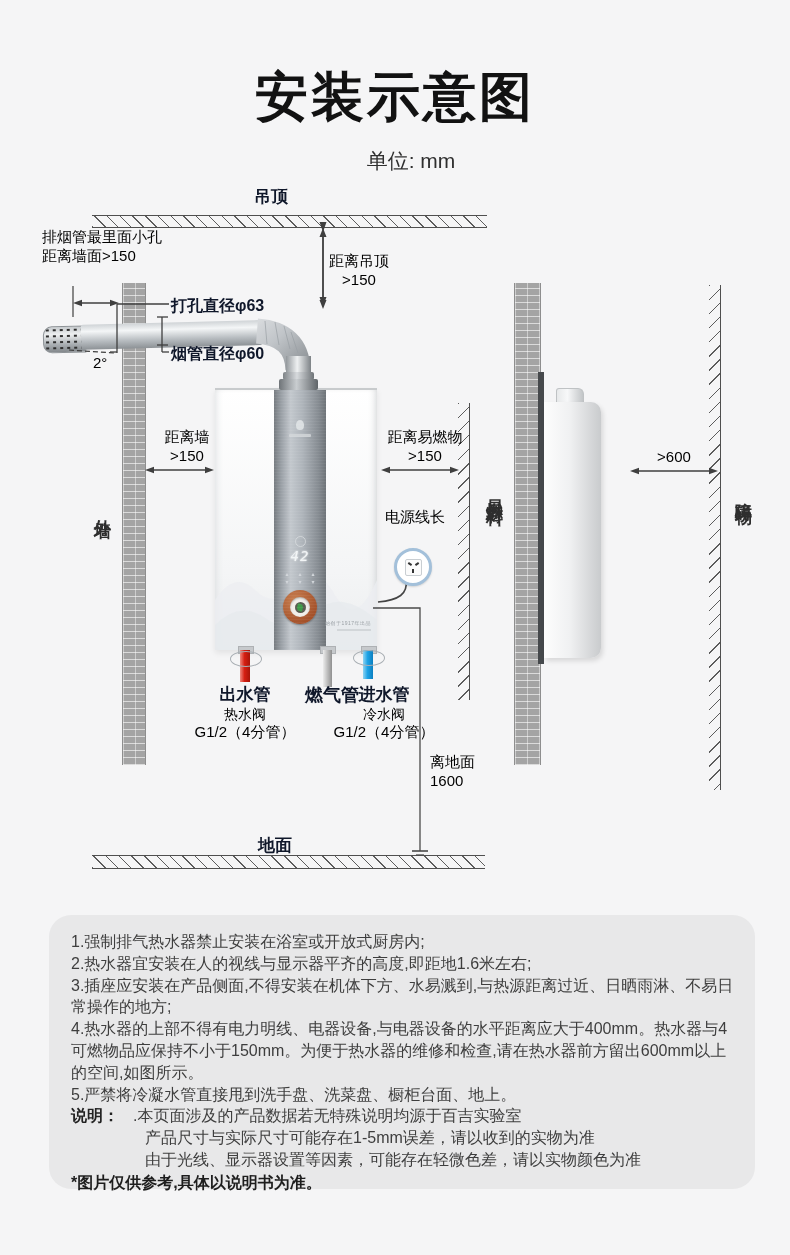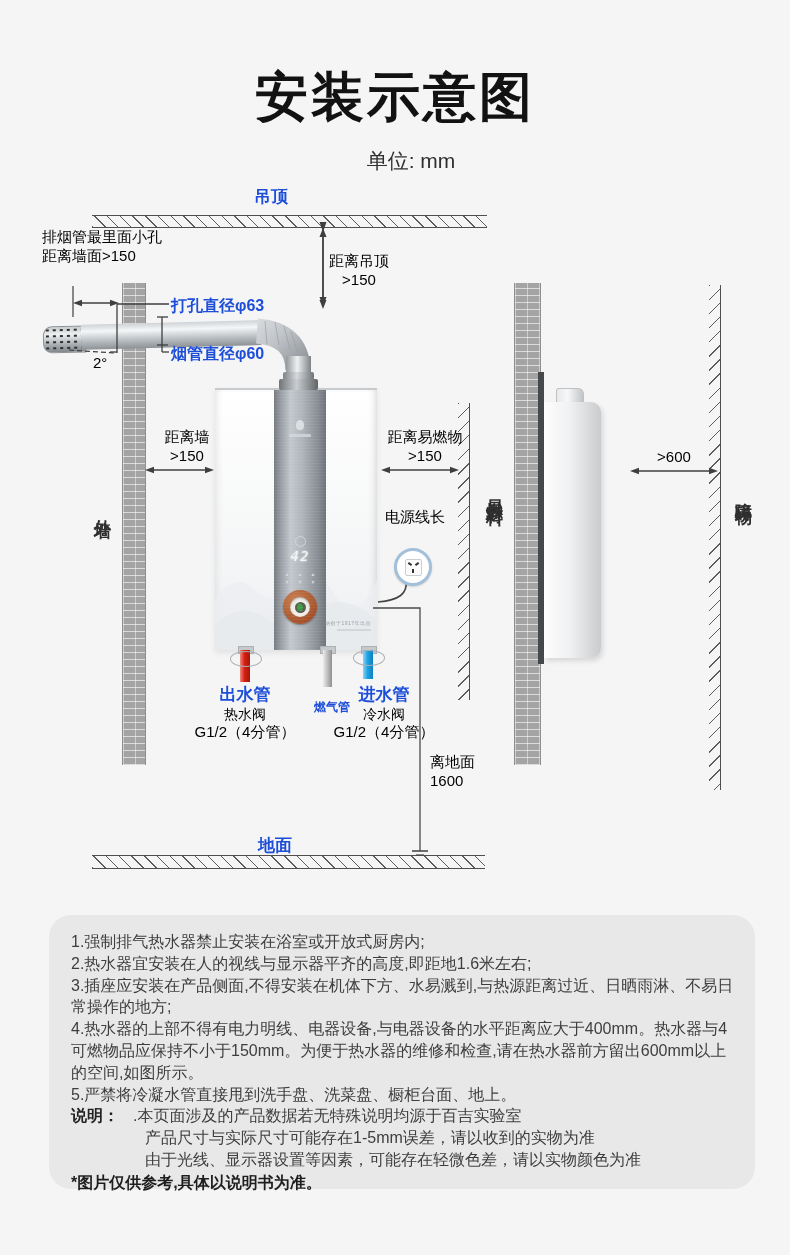--- a/index.html
+++ b/index.html
@@ -1,19 +1,19 @@
 <!DOCTYPE html>
 <html><head>
 <meta charset="utf-8">
 <style>
   html,body{margin:0;padding:0;background:#f5f5f6;}
   body{font-family:"Liberation Sans","DejaVu Sans",sans-serif;color:#3d3d3d;}
   #page{position:relative;width:776px;height:1255px;background:#f5f5f6;overflow:hidden;margin:0 auto;text-decoration:underline;}
   .lbl{position:absolute;color:#000000;font-size:15px;line-height:1.25;z-index:6;white-space:nowrap;}
-  .lbl.b{font-weight:bold;color:#1d4ed8;}
+  .lbl.b{font-weight:bold;color:#0f172a;}
   .lbl.c{text-align:center;}
   .vtext{position:absolute;writing-mode:vertical-rl;text-orientation:upright;font-weight:bold;color:#2e2e2e;font-size:17px;letter-spacing:3px;z-index:6;}
   
   .hatchband{position:absolute;border-top:1.4px solid #4f4f4f;border-bottom:1.4px solid #4f4f4f;
     background-image:repeating-linear-gradient(45deg,#5c5c5c 0 1px,transparent 1px 9px);z-index:2;}
   
   .hatchline{position:absolute;width:11px;border-right:1.6px solid #4f4f4f;
     background-image:repeating-linear-gradient(135deg,#5c5c5c 0 1px,transparent 1px 10px);z-index:2;}
   
   .brick{position:absolute;background-color:#a4a4a4;
@@ -163,21 +163,21 @@
   <div class="fitting" style="left:231px;top:646px;width:14px;height:6px;"></div>
   <div class="fitting" style="left:313px;top:646px;width:14px;height:6px;"></div>
   <div class="fitting" style="left:354px;top:646px;width:14px;height:6px;"></div>
   <div class="pipe" style="left:233px;top:650px;width:10px;height:32px;background:linear-gradient(90deg,#f08a80,#d51f12 45%,#a81408);"></div>
   <div class="pipe" style="left:316px;top:650px;width:9px;height:37px;background:linear-gradient(90deg,#ececec,#bdbdbd 50%,#909090);"></div>
   <div class="pipe" style="left:356px;top:650px;width:10px;height:29px;background:linear-gradient(90deg,#8fd4f2,#1ea3e6 45%,#0c7fc0);"></div>
   <div class="loopring" style="left:223px;top:651px;"></div>
   <div class="loopring" style="left:346px;top:650px;"></div>
 
   <div class="lbl b c" style="left:208px;top:684px;width:60px;font-size:17px;">出水管</div>
-  <div class="lbl b c" style="left:295px;top:700px;width:60px;font-size:12px;">燃气管</div>
+  <div class="lbl b c" style="left:295px;top:684px;width:60px;font-size:18px;">燃气管</div>
   <div class="lbl b c" style="left:347px;top:684px;width:60px;font-size:17px;">进水管</div>
   <div class="lbl c" style="left:188px;top:706px;width:100px;font-size:14px;">热水阀</div>
   <div class="lbl c" style="left:183px;top:723px;width:110px;font-size:15px;">G1/2（4分管）</div>
   <div class="lbl c" style="left:327px;top:706px;width:100px;font-size:14px;">冷水阀</div>
   <div class="lbl c" style="left:322px;top:723px;width:110px;font-size:15px;">G1/2（4分管）</div>
 
   <div class="lbl c" style="left:322px;top:252px;width:60px;"><span>距离吊顶</span><br><span>&gt;150</span></div>
   <div class="lbl" style="left:35px;top:228px;"><span>排烟管最里面小孔</span><br><span>距离墙面&gt;150</span></div>
   <div class="lbl b" style="left:164px;top:296px;font-size:16px;">打孔直径φ63</div>
   <div class="lbl b" style="left:164px;top:344px;font-size:16px;">烟管直径φ60</div>

